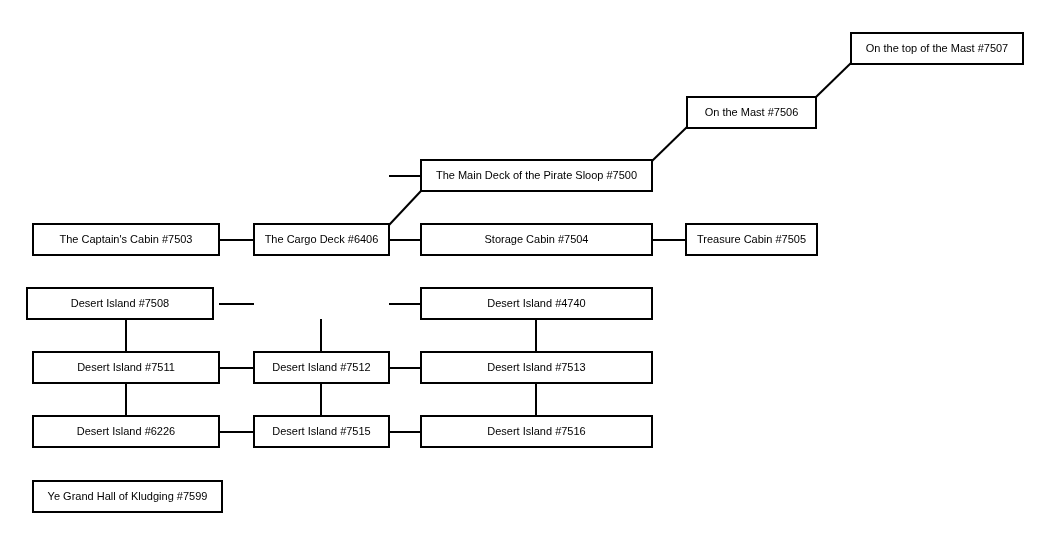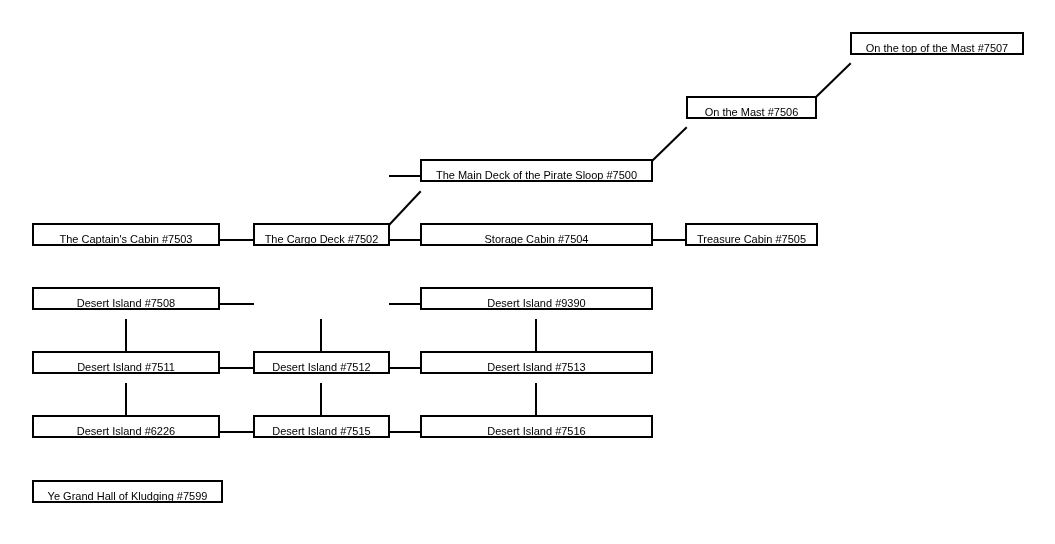--- a/index.html
+++ b/index.html
@@ -18,21 +18,21 @@
   .edges-layer {
     position: absolute;
     left: 0;
     top: 0;
     width: 1055px;
     height: 544px;
   }
   .room {
     position: absolute;
     box-sizing: border-box;
-    height: 23px;
+    height: 33px;
     background: #ffffff;
     border: 2px solid #000000;
     color: #000000;
     font-size: 11px;
     line-height: 29px;
     text-align: center;
     white-space: nowrap;
     overflow: hidden;
   }
 </style>
@@ -60,28 +60,28 @@
     <line x1="126" y1="384" x2="126" y2="416"></line>
     <line x1="321" y1="384" x2="321" y2="416"></line>
     <line x1="536" y1="384" x2="536" y2="416"></line>
 
     <line x1="390" y1="224" x2="420" y2="192"></line>
     <line x1="653" y1="160" x2="686" y2="128"></line>
     <line x1="817" y1="96" x2="850" y2="64"></line>
   </svg>
 
   <div class="room" style="left:420px; top:159px; width:233px">The Main Deck of the Pirate Sloop #7500</div>
-  <div class="room" style="left:253px; top:223px; width:137px">The Cargo Deck #7502</div>
+  <div class="room" style="left:253px; top:223px; width:137px">The Cargo Deck #6406</div>
   <div class="room" style="left:32px;  top:223px; width:188px">The Captain's Cabin #7503</div>
   <div class="room" style="left:420px; top:223px; width:233px">Storage Cabin #7504</div>
   <div class="room" style="left:685px; top:223px; width:133px">Treasure Cabin #7505</div>
   <div class="room" style="left:686px; top:96px;  width:131px">On the Mast #7506</div>
   <div class="room" style="left:850px; top:32px;  width:174px">On the top of the Mast #7507</div>
-  <div class="room" style="left:32px;  top:287px; width:188px">Desert Island #7508</div>
-  <div class="room" style="left:420px; top:287px; width:233px">Desert Island #9390</div>
+  <div class="room" style="left:26px;  top:287px; width:188px">Desert Island #7508</div>
+  <div class="room" style="left:420px; top:287px; width:233px">Desert Island #4740</div>
   <div class="room" style="left:32px;  top:351px; width:188px">Desert Island #7511</div>
   <div class="room" style="left:253px; top:351px; width:137px">Desert Island #7512</div>
   <div class="room" style="left:420px; top:351px; width:233px">Desert Island #7513</div>
   <div class="room" style="left:32px;  top:415px; width:188px">Desert Island #6226</div>
   <div class="room" style="left:253px; top:415px; width:137px">Desert Island #7515</div>
   <div class="room" style="left:420px; top:415px; width:233px">Desert Island #7516</div>
   <div class="room" style="left:32px;  top:480px; width:191px">Ye Grand Hall of Kludging #7599</div>
 
 </div>
 

